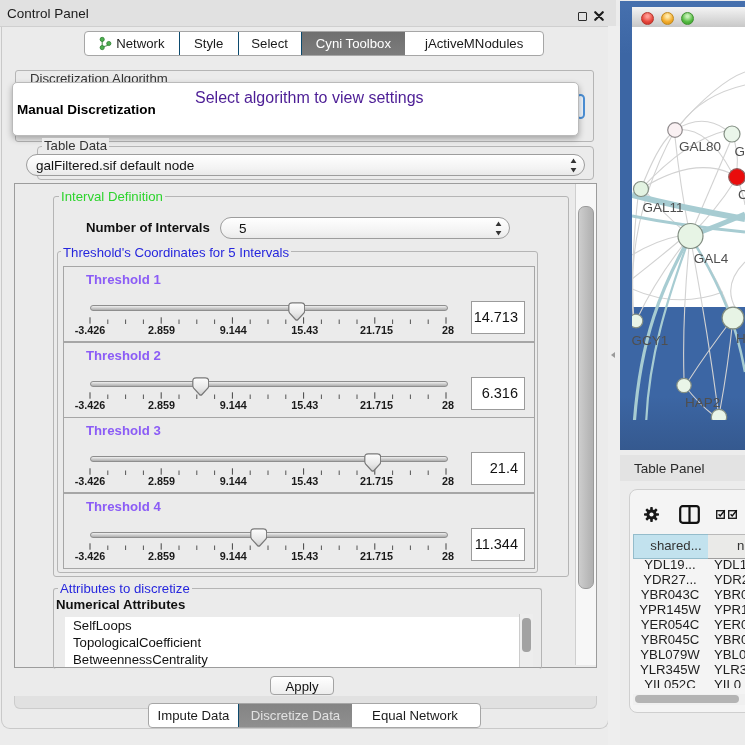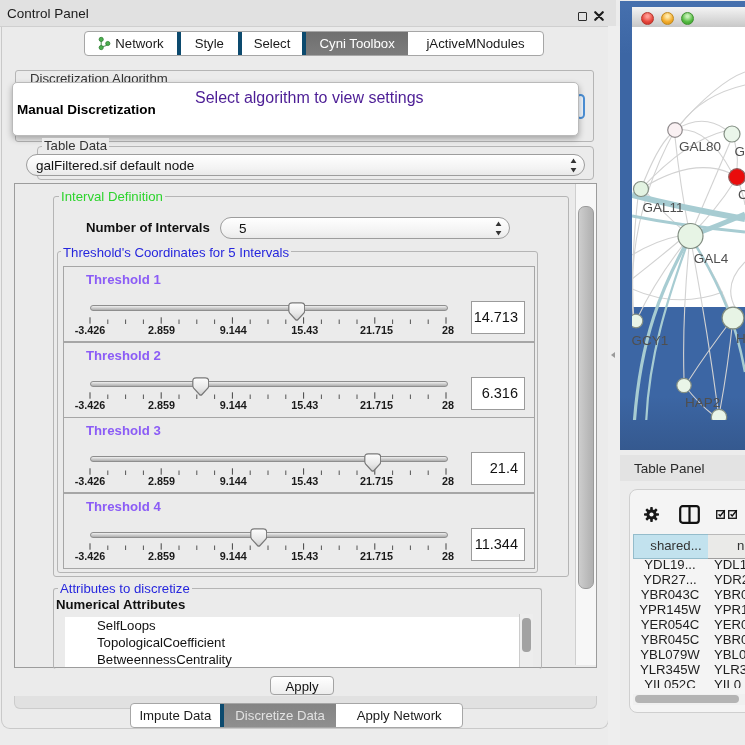--- a/index.html
+++ b/index.html
@@ -9,26 +9,26 @@
 
 #titlebar{left:0;top:0;width:616px;height:26px;background:#e1e1e1;border-bottom:1px solid #cfcfcf;}
 #titlebar span{position:absolute;left:7px;top:6px;font-size:13.5px;color:#1c1c1c;}
 #cp-outer{left:1px;top:26px;width:606px;height:702px;border:1px solid #c9c9c9;border-top:none;border-radius:0 0 9px 9px;background:#ebebeb;}
 #rightstrip{left:608px;top:26px;width:12px;height:719px;background:#eeeeee;}
 
 #btn-float{left:578px;top:12px;width:7px;height:7px;border:1.8px solid #2b2b2b;border-radius:1px;}
 #btn-close{left:594px;top:11px;width:10px;height:10px;}
 
 .seg{display:flex;background:#fff;border:1px solid #a6a6a6;border-radius:4px;overflow:hidden;}
-.seg div{display:flex;align-items:center;justify-content:center;font-size:13.2px;color:#1a1a1a;border-right:4px solid #0c4a6e;white-space:nowrap;}
+.seg div{display:flex;align-items:center;justify-content:center;font-size:13.2px;color:#1a1a1a;border-right:1px solid #0c4a6e;white-space:nowrap;}
 .seg div:last-child{border-right:none;}
 .seg div.sel{color:#fff;border-right:none;}
 #toptabs{left:84px;top:31px;width:458px;height:23px;}
 #toptabs .sel{background:linear-gradient(#6f6f6f,#7c7c7c);}
-#bottabs{left:130px;top:703px;width:331px;height:23px;}
+#bottabs{left:148px;top:703px;width:331px;height:23px;}
 #bottabs .sel{background:linear-gradient(#848484,#8f8f8f);color:#e2e2e2;}
 
 .fs{border:1px solid #b5b5b5;border-radius:3px;}
 .fs-title{position:absolute;font-size:13.2px;background:#ebebeb;padding:0 2px;white-space:nowrap;}
 
 .combo{background:linear-gradient(#ffffff,#f2f2f2 70%,#e9e9e9);border:1px solid #9d9d9d;border-radius:11px;font-size:13.5px;color:#111;}
 .combo span{position:absolute;top:3px;}
 .arrows{position:absolute;right:7px;top:3px;width:7px;height:15px;}
 
 #popup{left:12px;top:82px;width:565px;height:52px;background:#fff;border:1px solid #bababa;border-radius:5px;box-shadow:0 3px 6px rgba(0,0,0,0.3);}
@@ -43,21 +43,21 @@
 .thr{position:absolute;left:63px;width:470px;height:74px;border:1px solid #a6a6a6;background:#ebebeb;}
 .thr b{position:absolute;left:22px;top:5px;font-size:13.2px;color:#8b5cf6;}
 .track{position:absolute;left:26px;top:38px;width:356px;height:4px;background:linear-gradient(#efefef,#adadad);border:1px solid #8e8e8e;border-radius:3px;}
 .thumb{position:absolute;top:34.5px;width:17.5px;height:19px;}
 .ticks{position:absolute;left:25px;top:49.5px;}
 .tlabels{position:absolute;left:0;top:56.5px;width:470px;height:13px;font-size:10.8px;font-weight:bold;color:#1a1a1a;}
 .tlabels span{position:absolute;transform:translateX(-50%);}
 .vbox{position:absolute;left:407px;top:34px;width:46px;height:31px;border:1px solid #9b9b9b;background:#fff;font-size:14.5px;color:#111;text-align:right;line-height:31px;padding-right:6px;}
 
 #attlist{left:65px;top:616.5px;width:454px;height:50px;background:#fff;overflow:hidden;font-size:13.2px;color:#111;}
-#attlist div{height:17.3px;line-height:17.3px;padding-left:0;margin-left:32px;}
+#attlist div{height:17.3px;line-height:17.3px;padding-left:8px;}
 #attsb{left:519px;top:614px;width:13px;height:53px;background:#ededed;border-left:1px solid #ccc;}
 #attsb div{position:absolute;left:2px;top:4px;width:9px;height:34px;background:#a2a2a2;border-radius:4px;}
 
 #applybtn{left:270px;top:676px;width:62px;height:17px;background:linear-gradient(#ffffff,#ededed);border:1px solid #a3a3a3;border-radius:4px;font-size:13.2px;color:#111;text-align:center;line-height:19px;}
 #footstrip{left:14px;top:696px;width:581px;height:12px;background:#e1e1e1;border:1px solid #cccccc;border-top:none;border-radius:0 0 6px 6px;}
 
 #netwin{left:620px;top:1px;width:125px;height:449px;background:linear-gradient(#4670ae,#3c66a4 12%,#3c66a4 88%,#35598f);}
 #mactitle{left:632px;top:7px;width:113px;height:20px;background:linear-gradient(#f4f4f4,#c8c8c8);border-bottom:1px solid #8e8e8e;}
 .light{position:absolute;top:11.5px;width:11px;height:11px;border-radius:50%;}
 #netcontent{left:632px;top:27px;width:113px;height:280px;background:#fff;}
@@ -257,21 +257,21 @@
   <div class="abs" id="attsb">
       <div></div>
     </div>
 
   <div class="abs" id="applybtn">Apply</div>
   <div class="abs" id="footstrip"></div>
 
   <div class="abs seg" id="bottabs">
     <div style="width:89px">Impute Data</div>
     <div style="width:113px" class="sel">Discretize Data</div>
-    <div style="width:126px">Apply Network</div>
+    <div style="width:126px">Equal Network</div>
   </div>
 
   <div class="abs" id="netwin"></div>
   <div class="abs" id="mactitle"></div>
   <div class="light" style="left:641px;background:radial-gradient(circle at 50% 30%,#ff9a93 12%,#e6443a 60%,#c13126);border:0.5px solid #b5352c;"></div>
   <div class="light" style="left:661px;background:radial-gradient(circle at 50% 30%,#ffe9a8 12%,#f2a928 60%,#d18f1b);border:0.5px solid #c08a1e;"></div>
   <div class="light" style="left:681px;background:radial-gradient(circle at 50% 30%,#c4f0b4 12%,#51b93f 60%,#3d9c2e);border:0.5px solid #3f8f31;"></div>
   <div class="abs" id="netcontent">
 <svg width="113" height="393" viewBox="0 0 113 393">
 <g fill="none" stroke="#d2d2d2" stroke-width="1.1">

